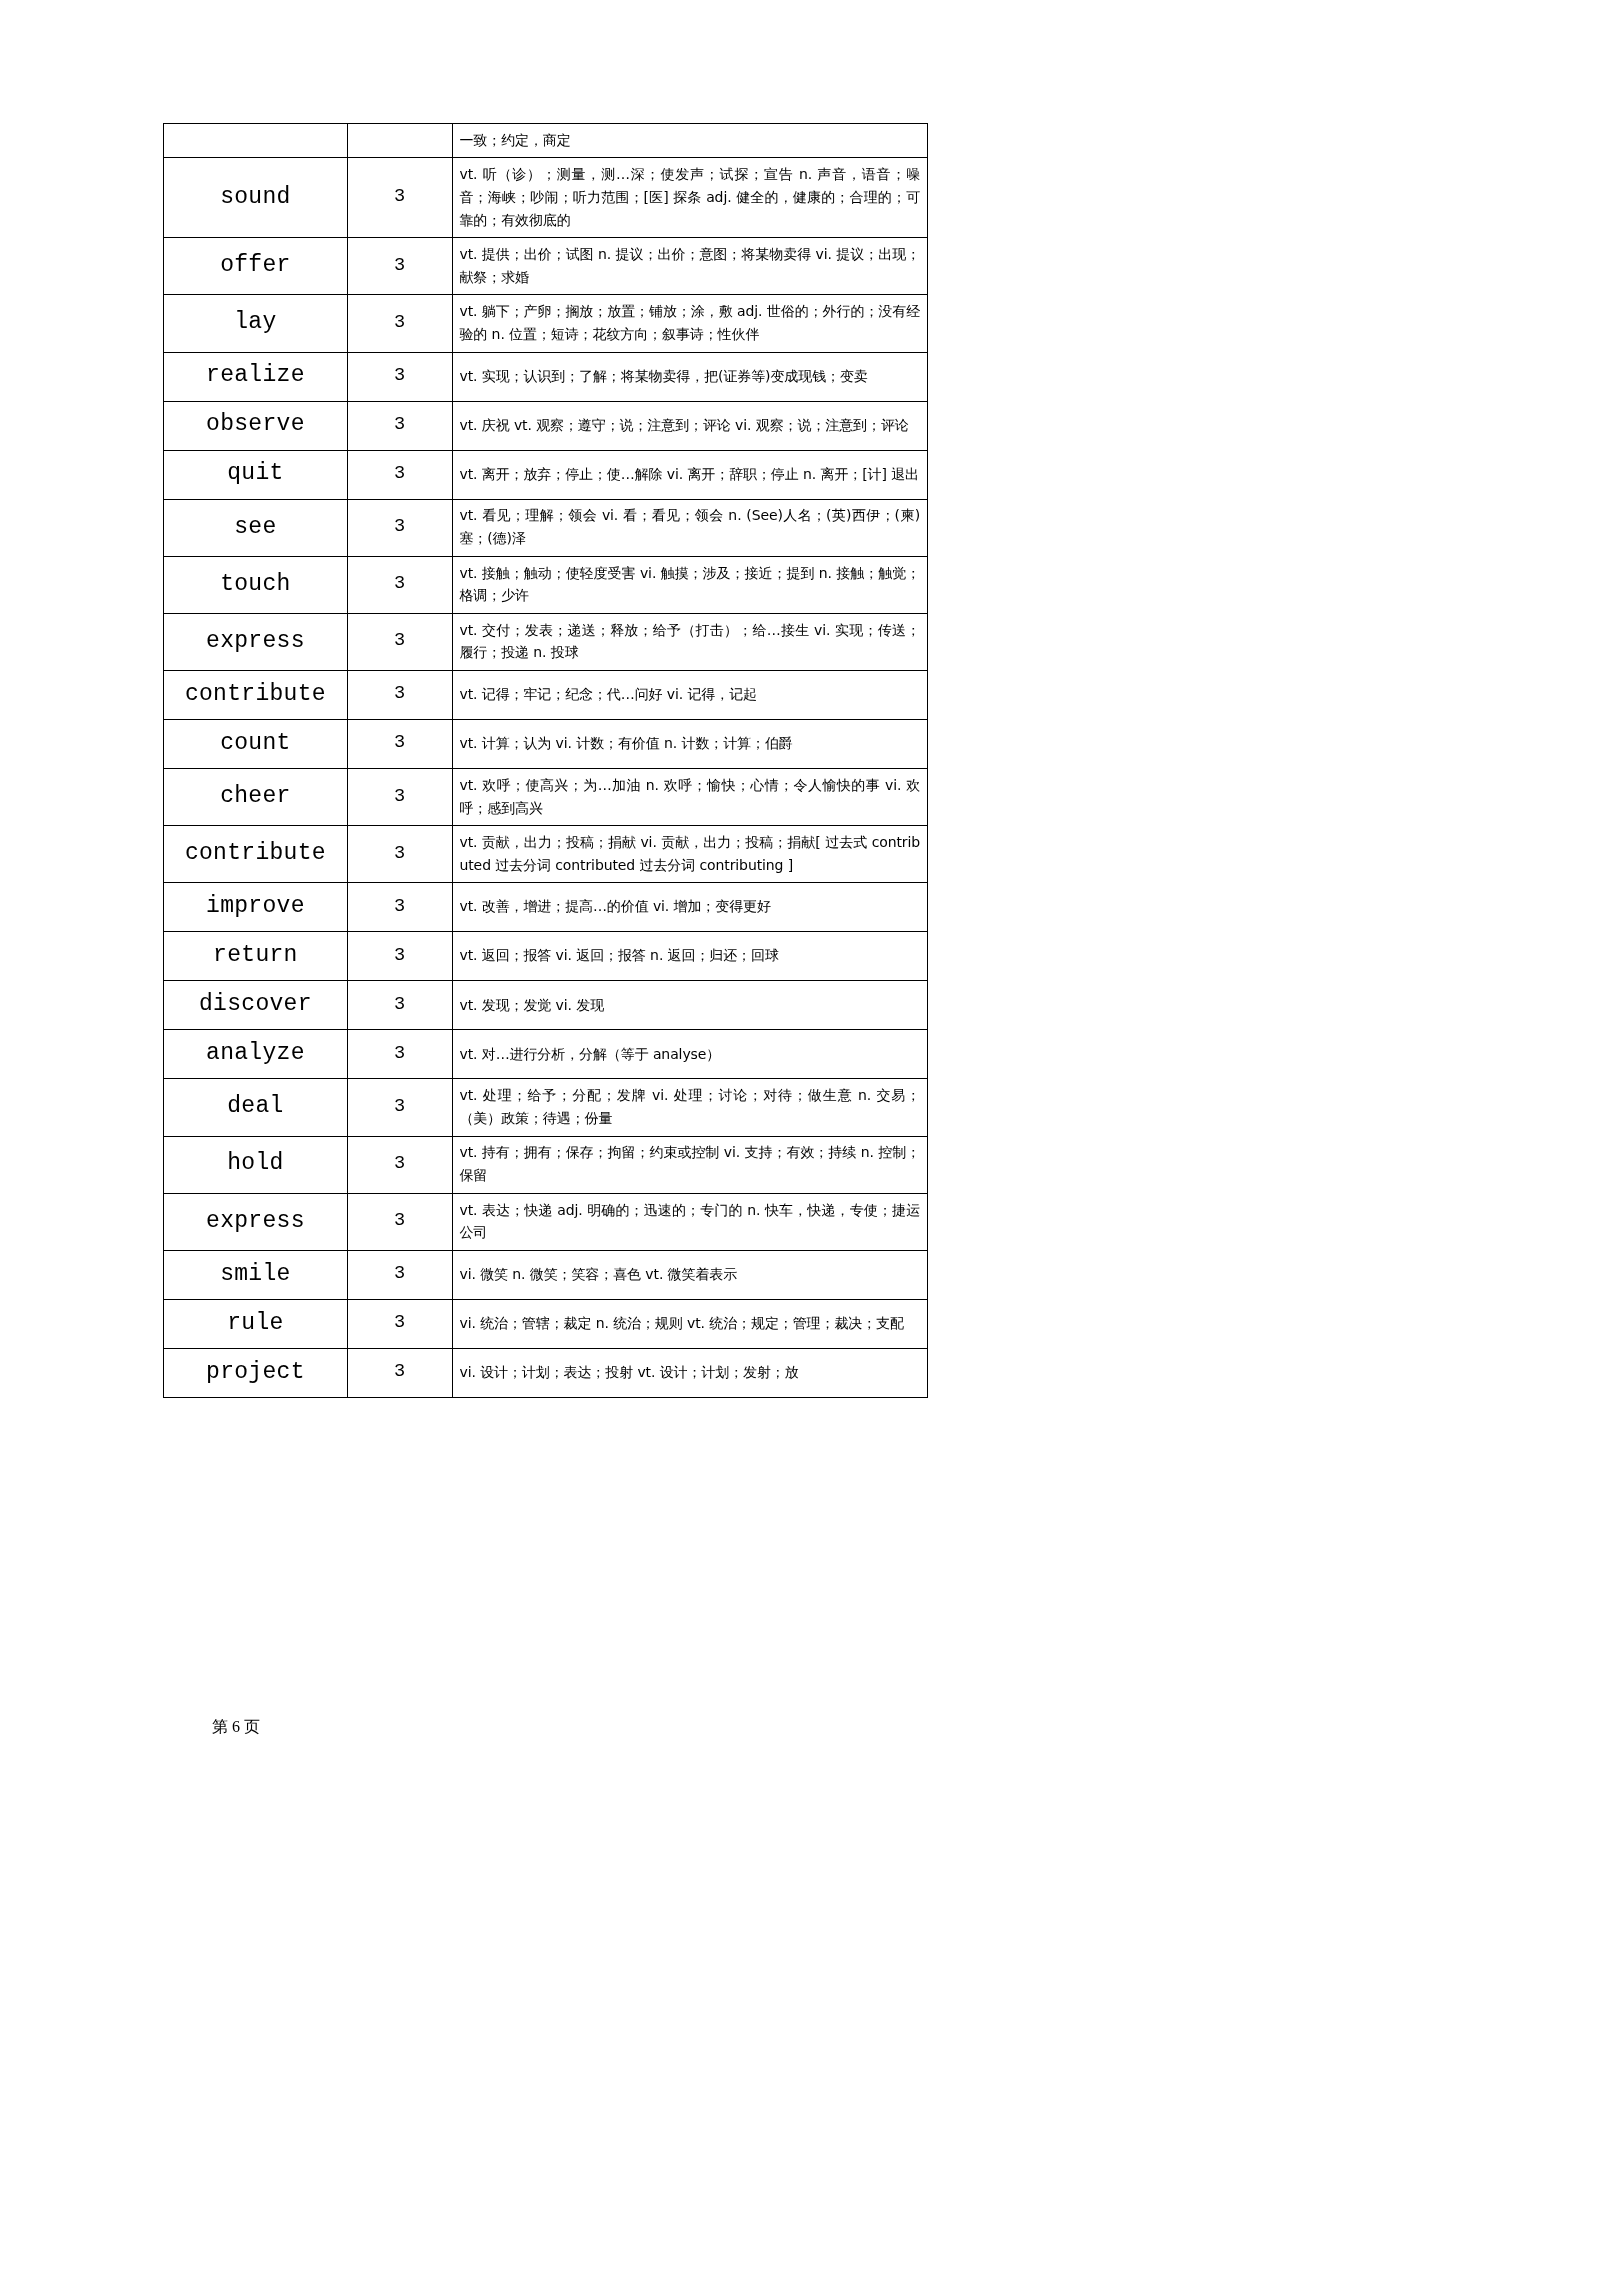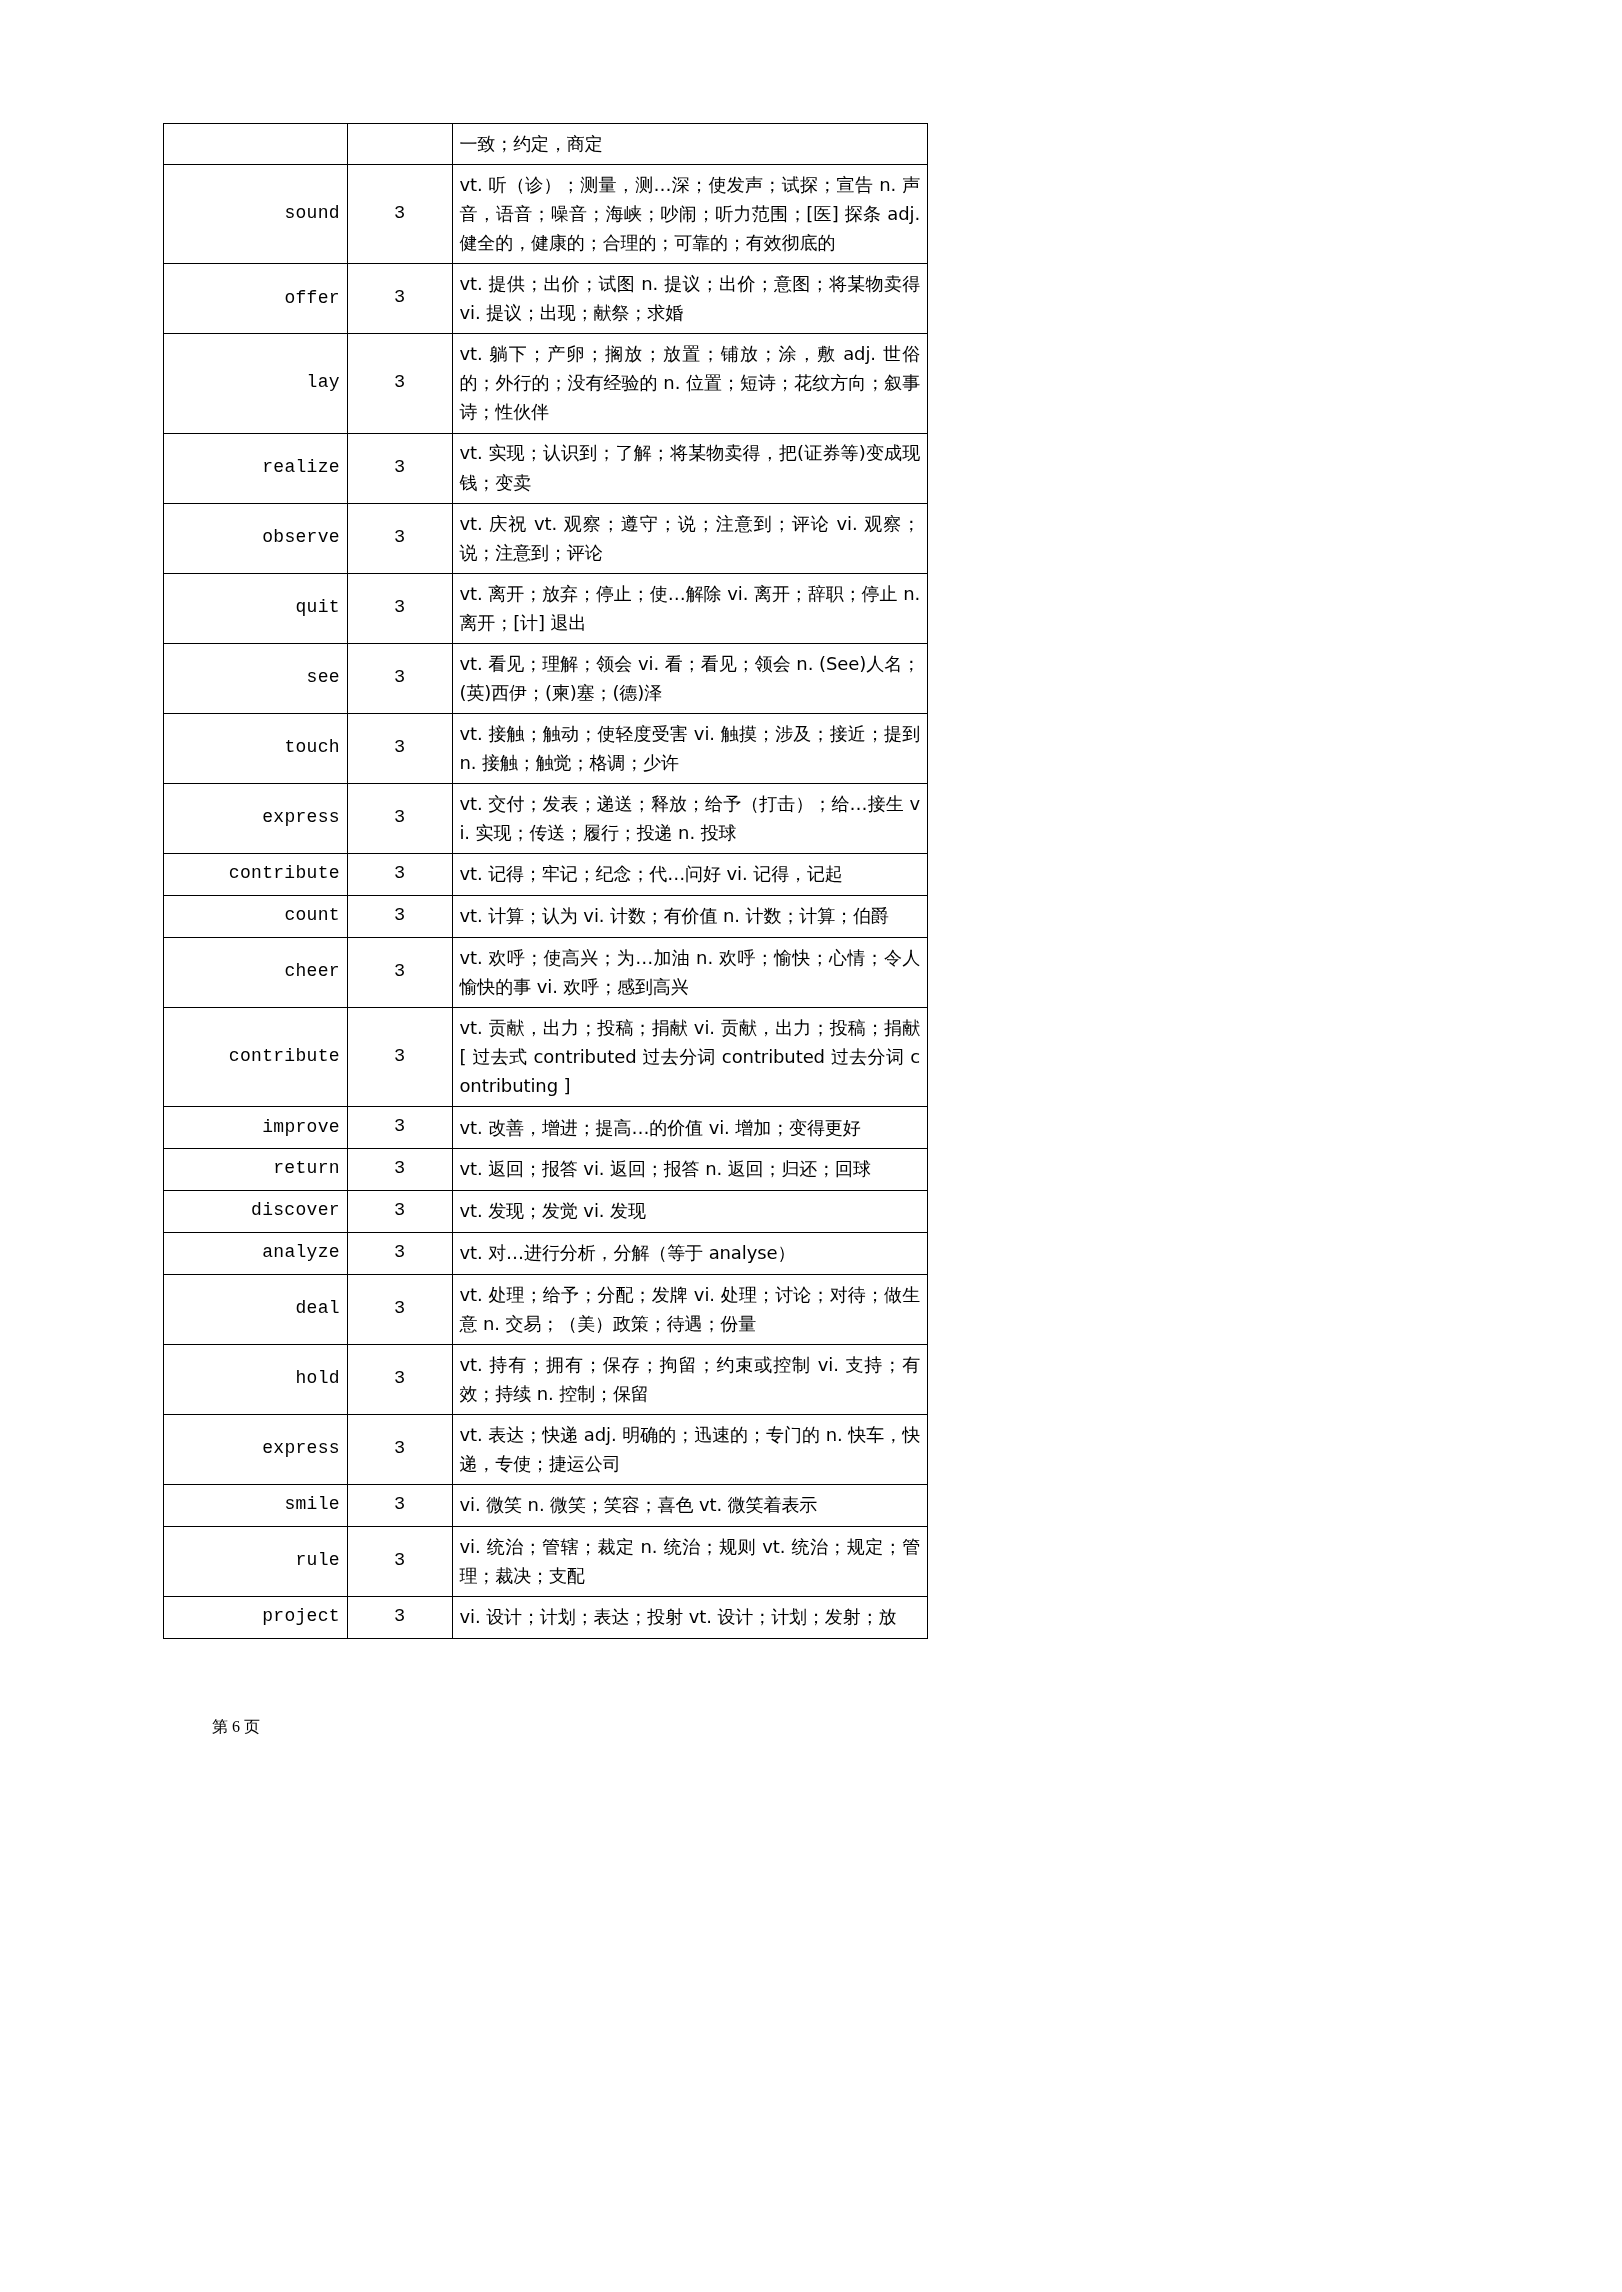--- a/index.html
+++ b/index.html
@@ -31,34 +31,34 @@
   }
   .vocab-table td {
     border: 1.4px solid #000000;
     padding: 4.9px 6.9px 5.9px 6.9px;
     vertical-align: middle;
     line-height: 1.62;
   }
   .col-word {
     width: 169px;
     font-family: "Liberation Mono", "DejaVu Sans Mono", monospace;
-    font-size: 18px;
+    font-size: 23px;
     letter-spacing: 0.3px;
-    text-align: right;
+    text-align: center;
     padding-left: 13.7px;
   }
   .col-level {
     width: 90px;
     text-align: center;
     font-family: "Liberation Mono", "DejaVu Sans Mono", monospace;
     font-size: 18.6px;
   }
   .col-def {
     font-family: "DejaVu Sans", "Liberation Sans", sans-serif;
-    font-size: 18px;
+    font-size: 14px;
     text-align: justify;
     text-justify: inter-ideograph;
     letter-spacing: -0.1px;
     word-break: break-all;
   }
   .footer-wrap {
     position: absolute;
     left: 165px;
     bottom: 0;
   }

